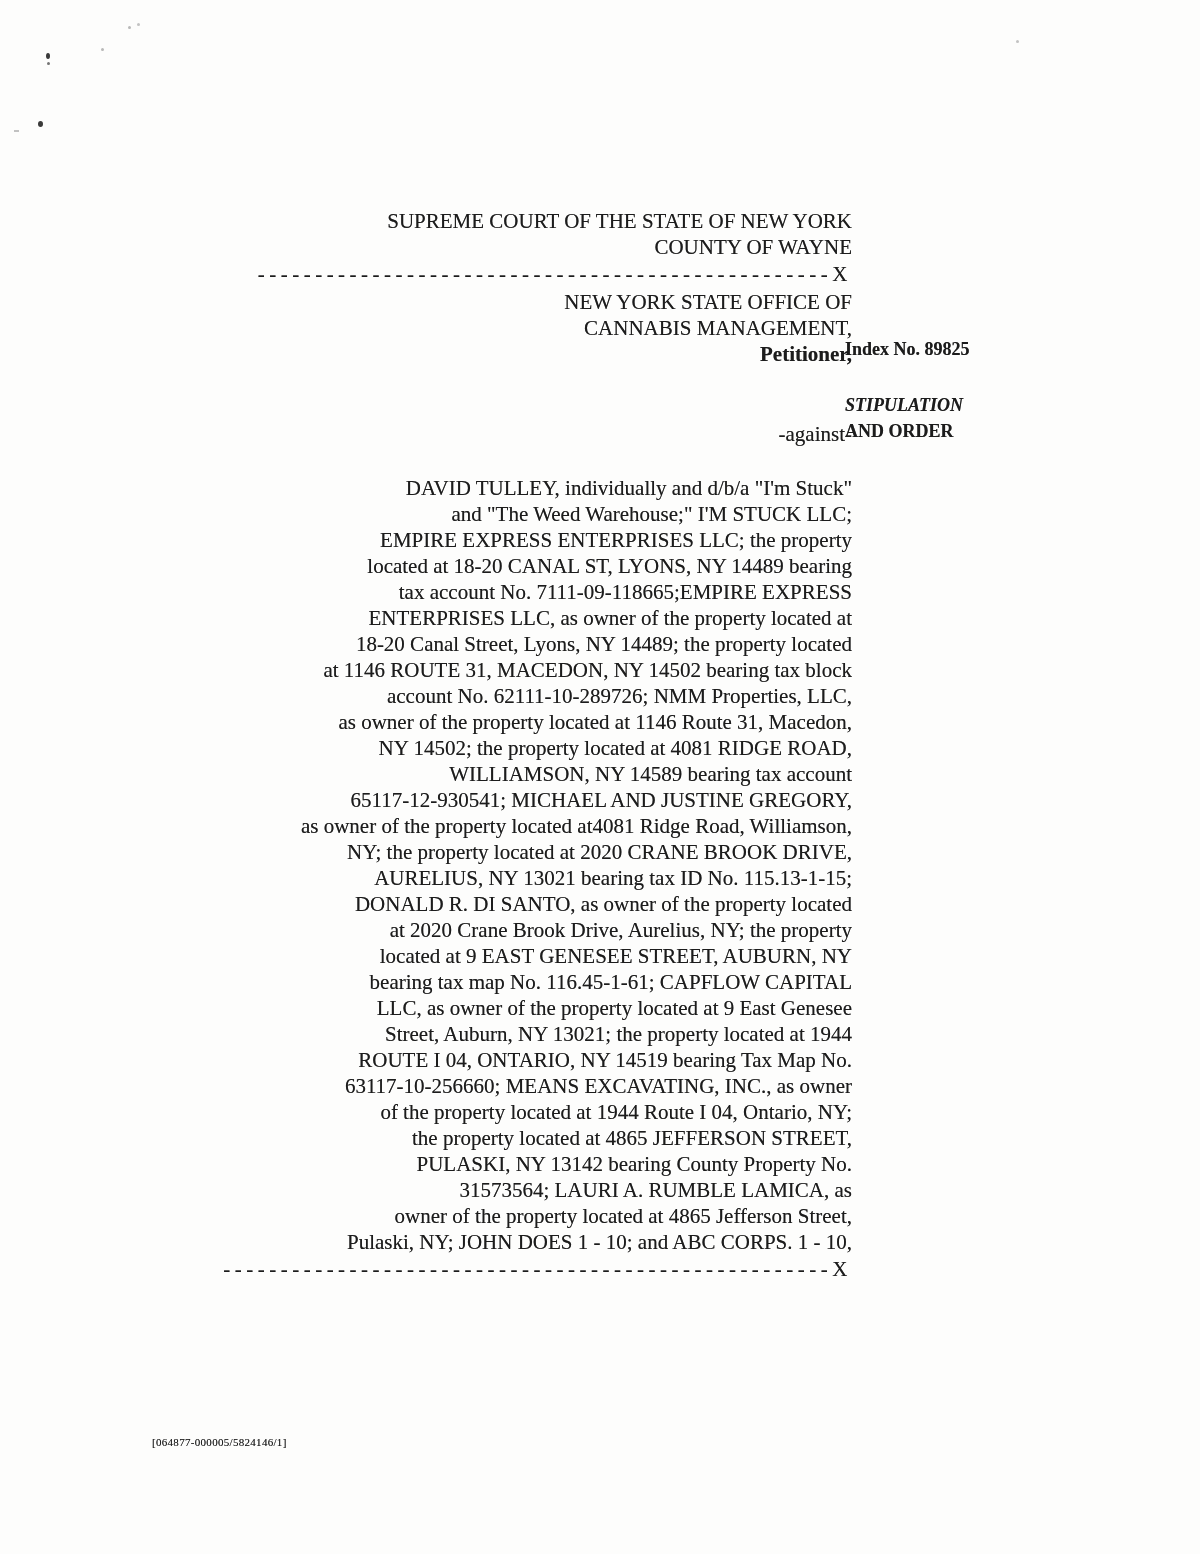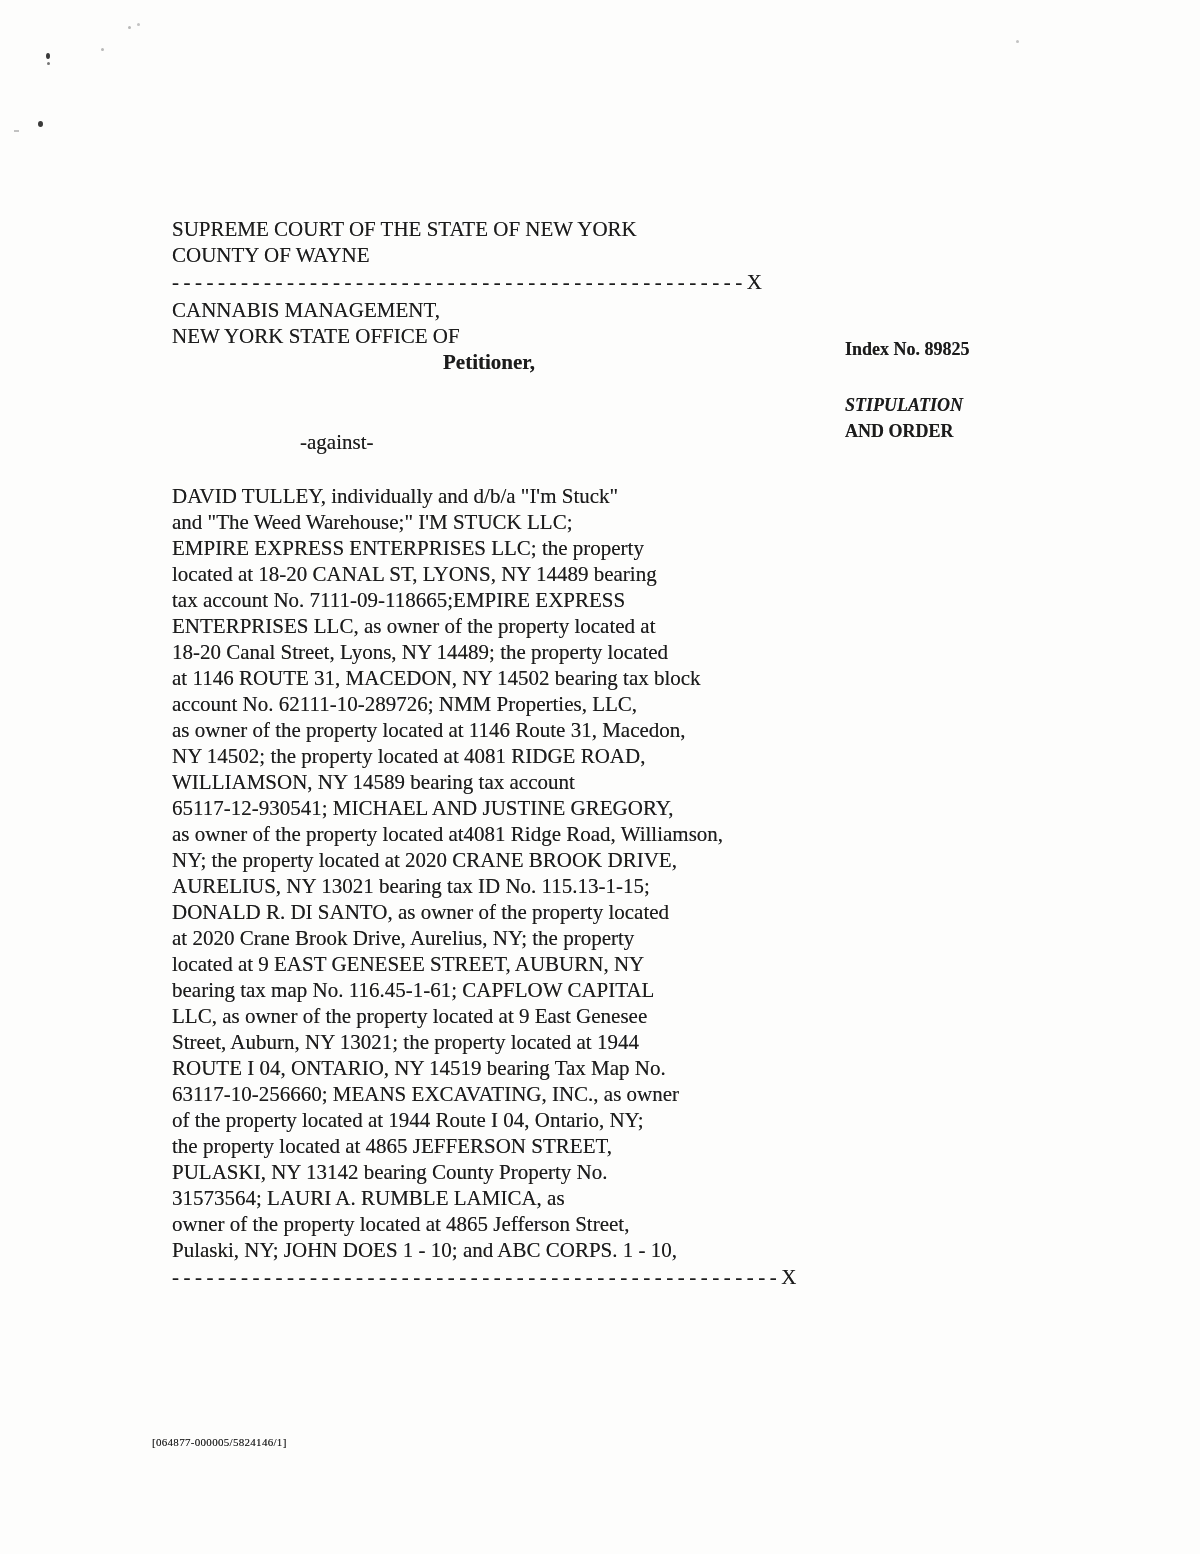--- a/index.html
+++ b/index.html
@@ -14,24 +14,25 @@
     margin: 0 auto;
     background: #fdfdfc;
     overflow: hidden;
     font-family: "Liberation Serif", "DejaVu Serif", serif;
     color: #1c1c1c;
     text-shadow: 0 0 0.5px rgba(20,20,20,0.55);
   }
   .doc {
     position: absolute;
     left: 172px;
-    top: 216px;
+    top: 208px;
     width: 680px;
     font-size: 21px;
     line-height: 26px;
+    text-align: right;
   }
   .line { white-space: nowrap; }
   .divider {
     white-space: nowrap;
     letter-spacing: 4.5px;
     font-size: 21px;
     line-height: 26px;
   }
   .divider-top { margin: 1px 0 2px 0; }
   .divider-bottom { margin-top: 1px; }
@@ -85,22 +86,22 @@
   <span class="speck speck-g"></span>
   <span class="speck speck-h"></span>
 
   <div class="doc">
 
     <div class="line">SUPREME COURT OF THE STATE OF NEW YORK</div>
     <div class="line">COUNTY OF WAYNE</div>
 
     <div class="divider divider-top">--------------------------------------------------X</div>
 
+    <div class="line">NEW YORK STATE OFFICE OF</div>
     <div class="line">CANNABIS MANAGEMENT,</div>
-    <div class="line">NEW YORK STATE OFFICE OF</div>
     <div class="line petitioner-designation">Petitioner,</div>
 
     <div class="line against">-against-</div>
 
     <div class="caption-block">
         <div class="caption-line">DAVID TULLEY, individually and d/b/a "I'm Stuck"</div>
         <div class="caption-line">and "The Weed Warehouse;" I'M STUCK LLC;</div>
         <div class="caption-line">EMPIRE EXPRESS ENTERPRISES LLC; the property</div>
         <div class="caption-line">located at 18-20 CANAL ST, LYONS, NY 14489 bearing</div>
         <div class="caption-line">tax account No. 7111-09-118665;EMPIRE EXPRESS</div>

